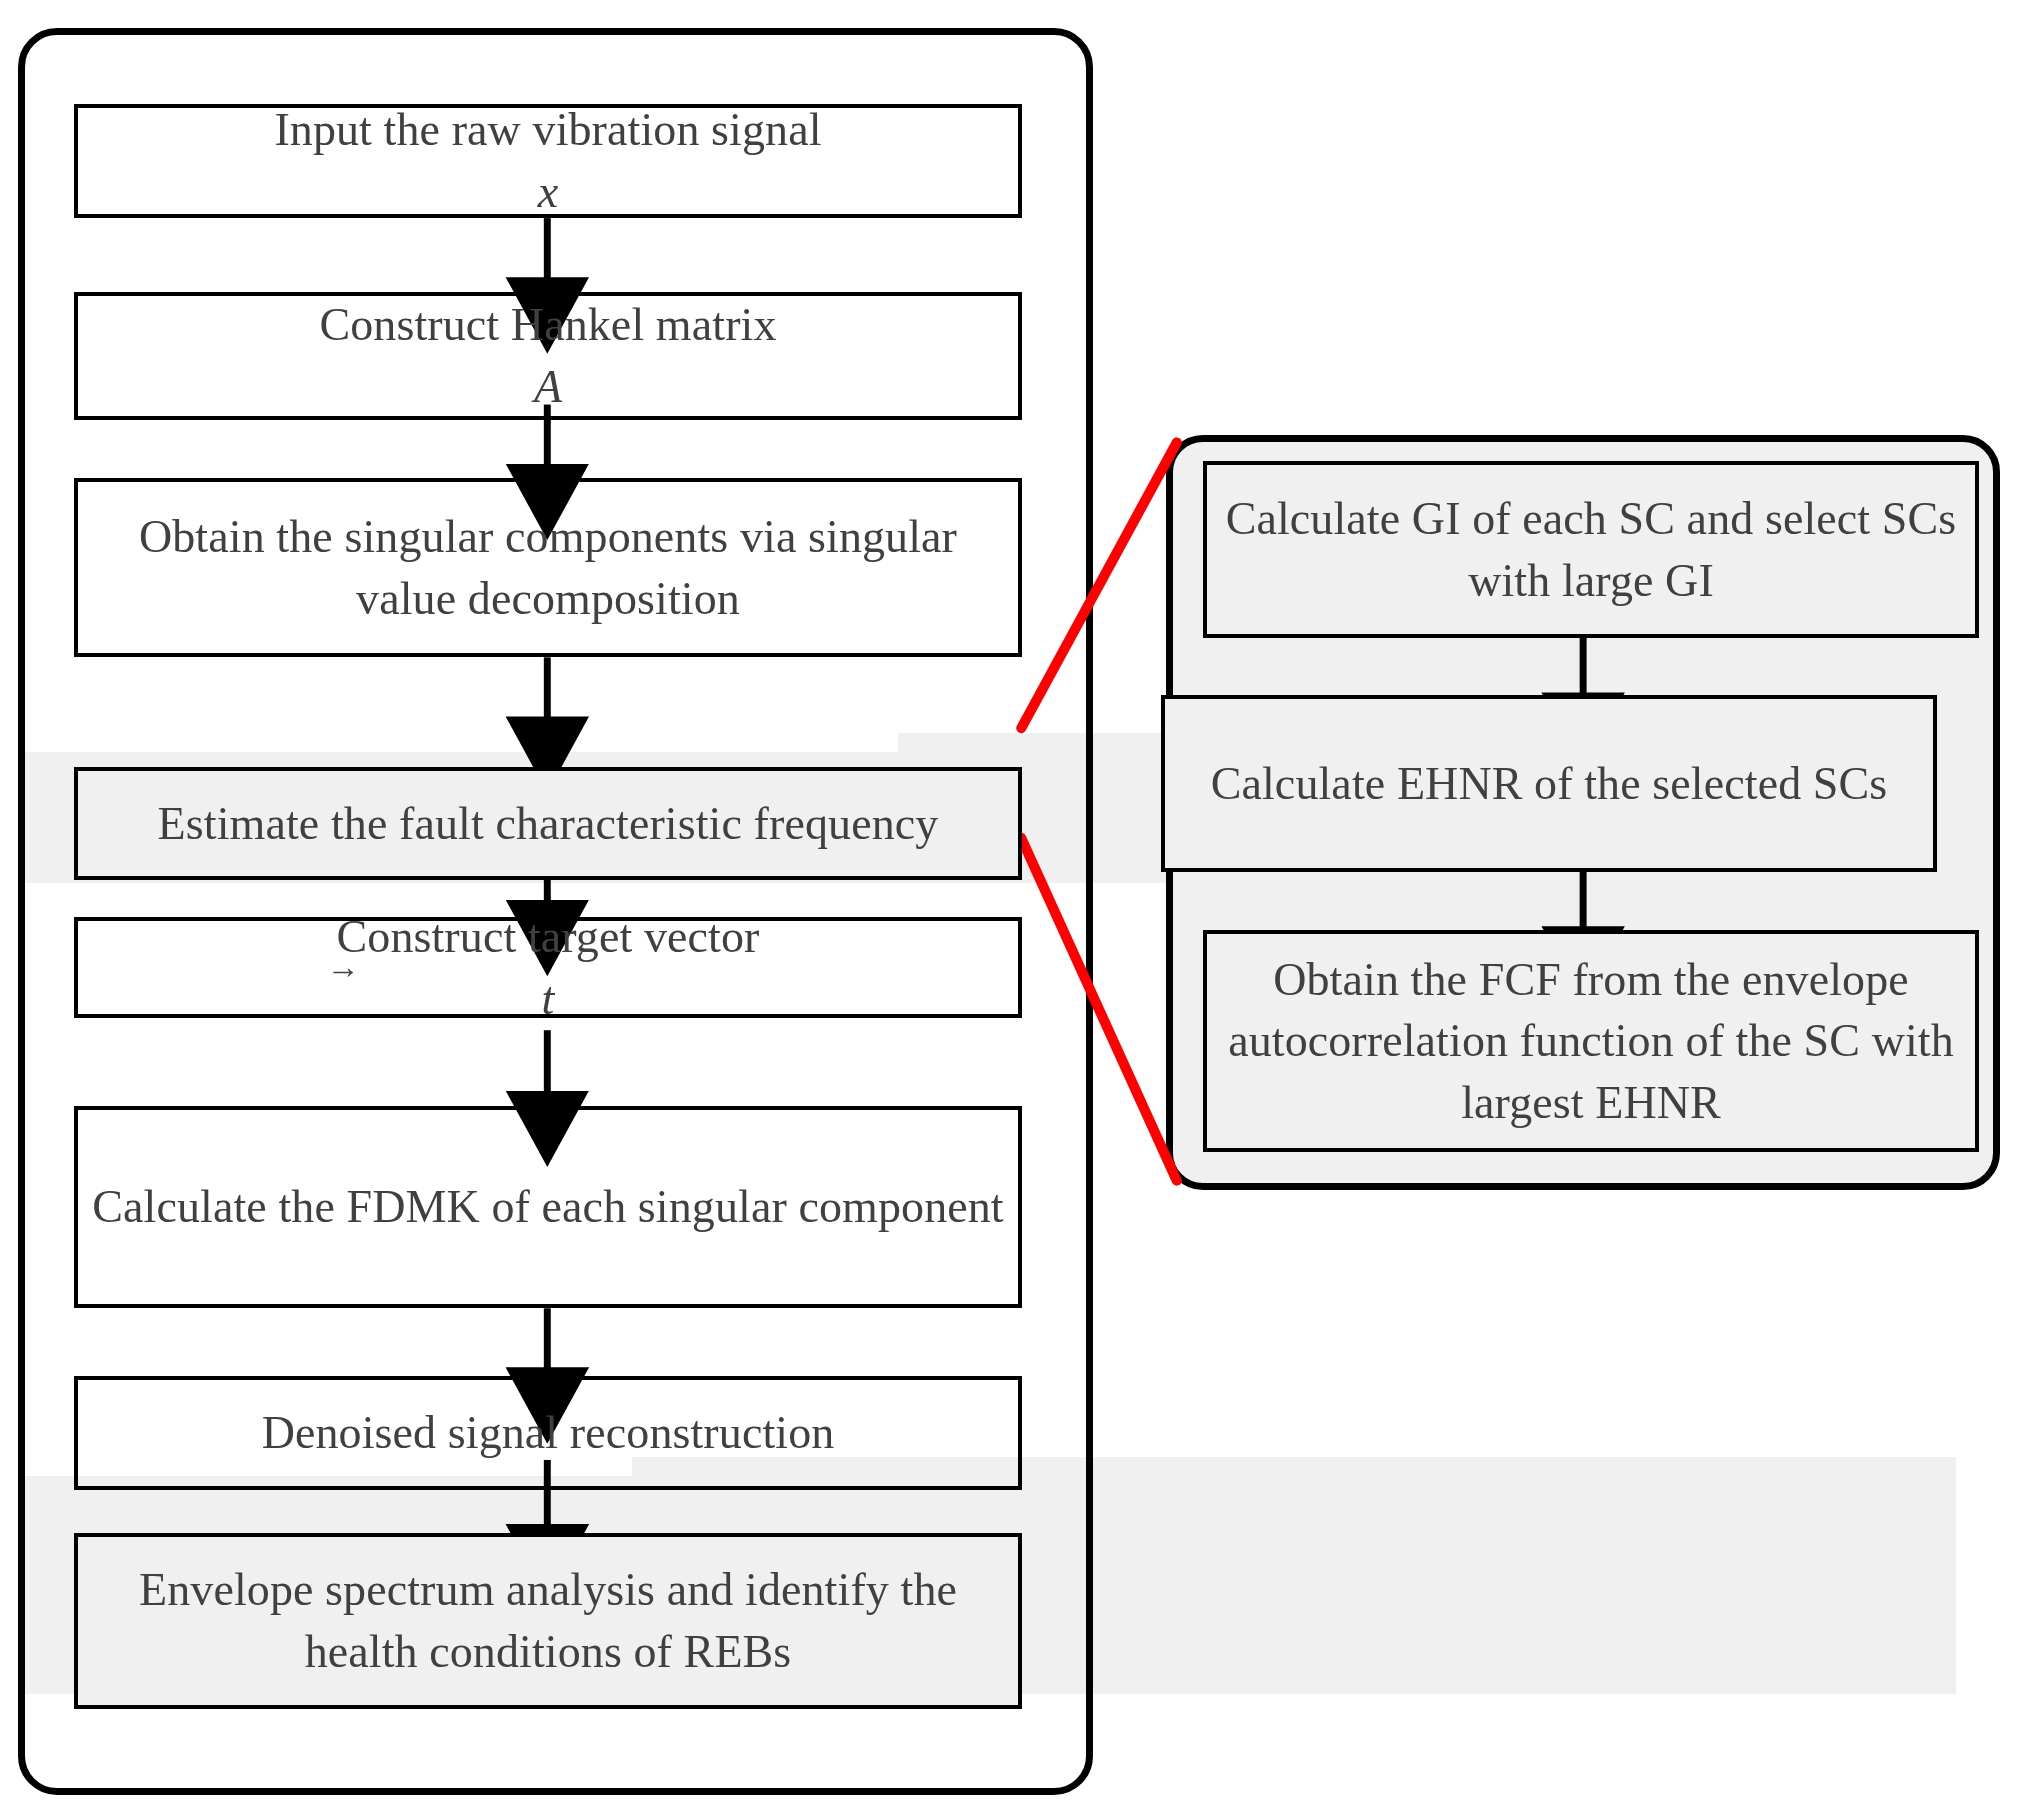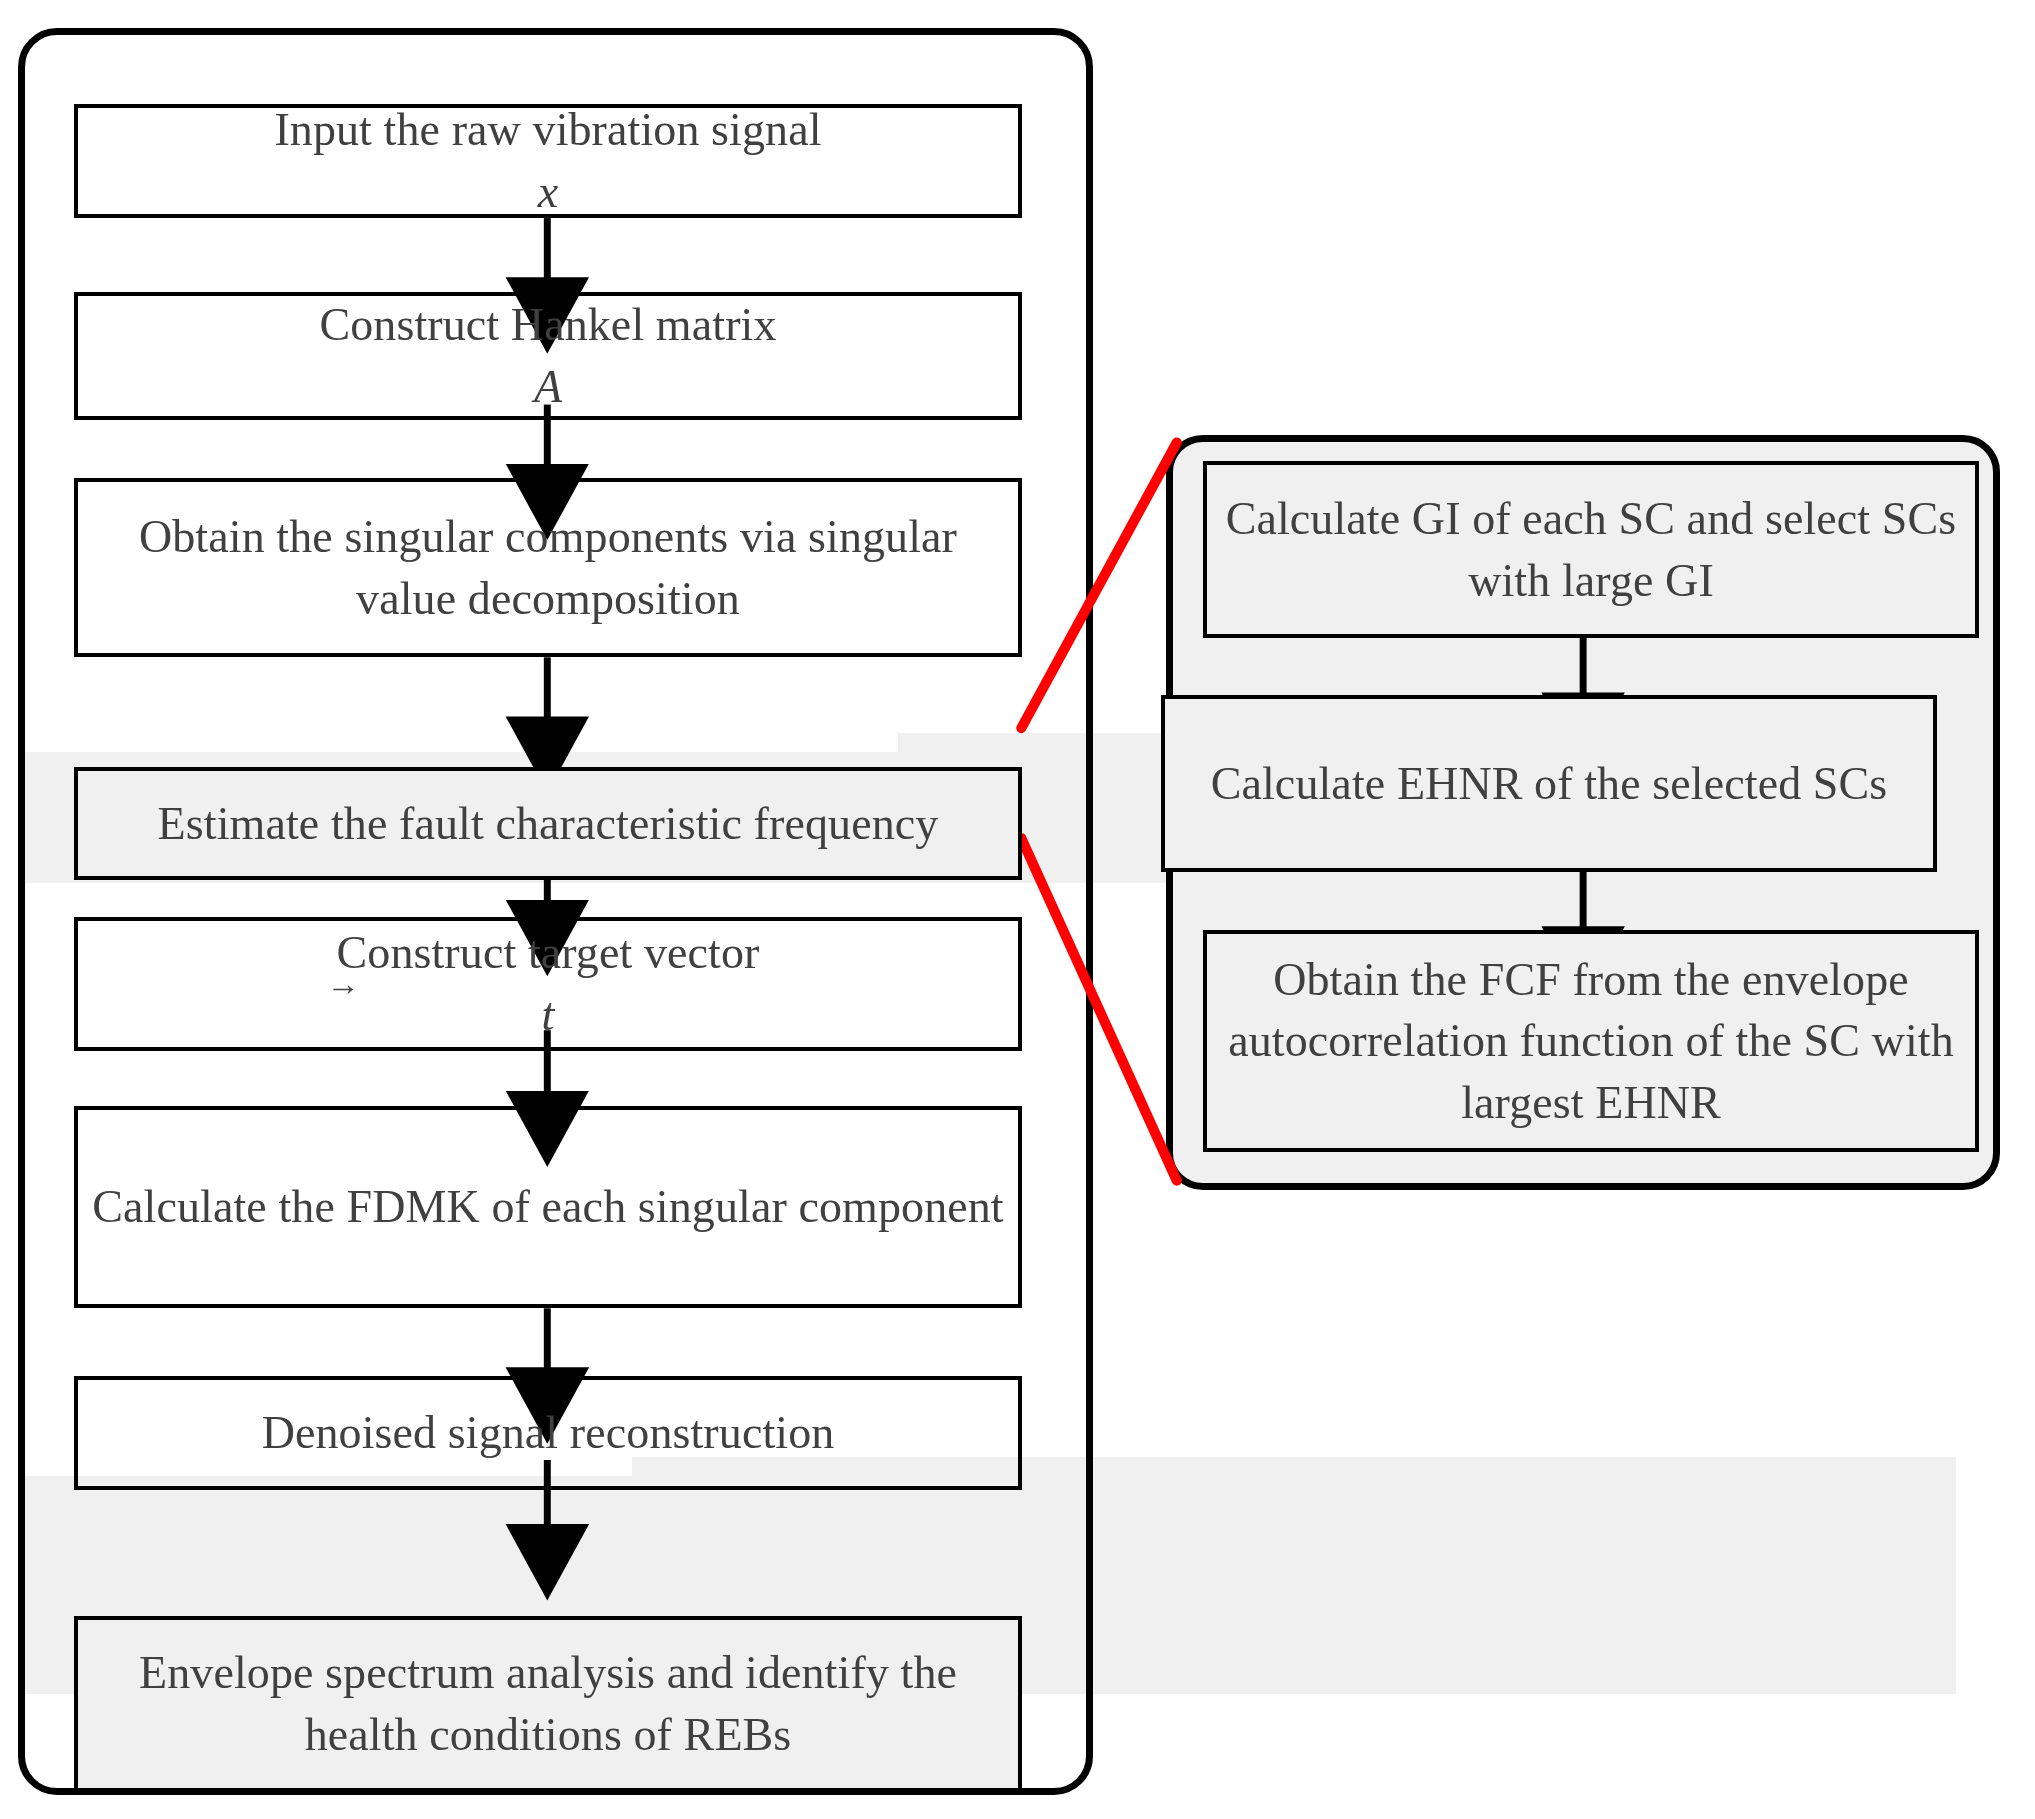--- a/index.html
+++ b/index.html
@@ -98,36 +98,36 @@
   </div>
 
   <div class="pbox" style="left:74px;top:478px;width:948px;height:179px;">
     <span>Obtain the singular components via singular value decomposition</span>
   </div>
 
   <div class="pbox gray" style="left:74px;top:727px;width:948px;height:113px;margin-top:40px;">
     <span>Estimate the fault characteristic frequency</span>
   </div>
 
-  <div class="pbox" style="left:74px;top:917px;width:948px;height:134px;">
+  <div class="pbox" style="left:74px;top:917px;width:948px;height:101px;">
     <span>
         <span>Construct target vector </span>
         <span class="vec">t</span>
       </span>
   </div>
 
   <div class="pbox" style="left:74px;top:1106px;width:948px;height:202px;">
     <span>Calculate the FDMK of each singular component</span>
   </div>
 
   <div class="pbox" style="left:74px;top:1346px;width:948px;height:114px;margin-top:30px;">
     <span>Denoised signal reconstruction</span>
   </div>
 
-  <div class="pbox gray" style="left:74px;top:1616px;width:948px;height:176px;">
+  <div class="pbox gray" style="left:74px;top:1533px;width:948px;height:176px;">
     <span>Envelope spectrum analysis and identify the health conditions of REBs</span>
   </div>
 
   <div class="pbox on-panel" style="left:1203px;top:461px;width:776px;height:177px;">
     <span>Calculate GI of each SC and select SCs with large GI</span>
   </div>
 
   <div class="pbox on-panel" style="left:1161px;top:695px;width:776px;height:177px;">
     <span>Calculate EHNR of the selected SCs</span>
   </div>

